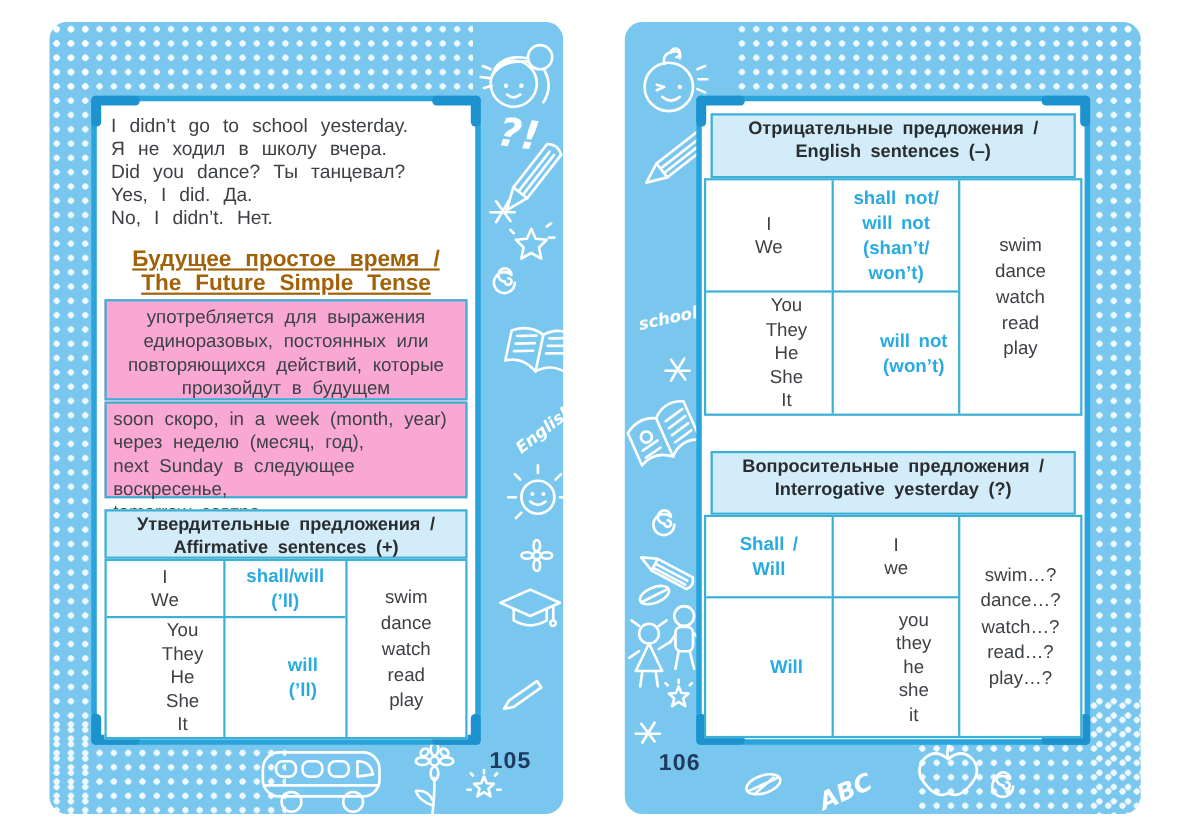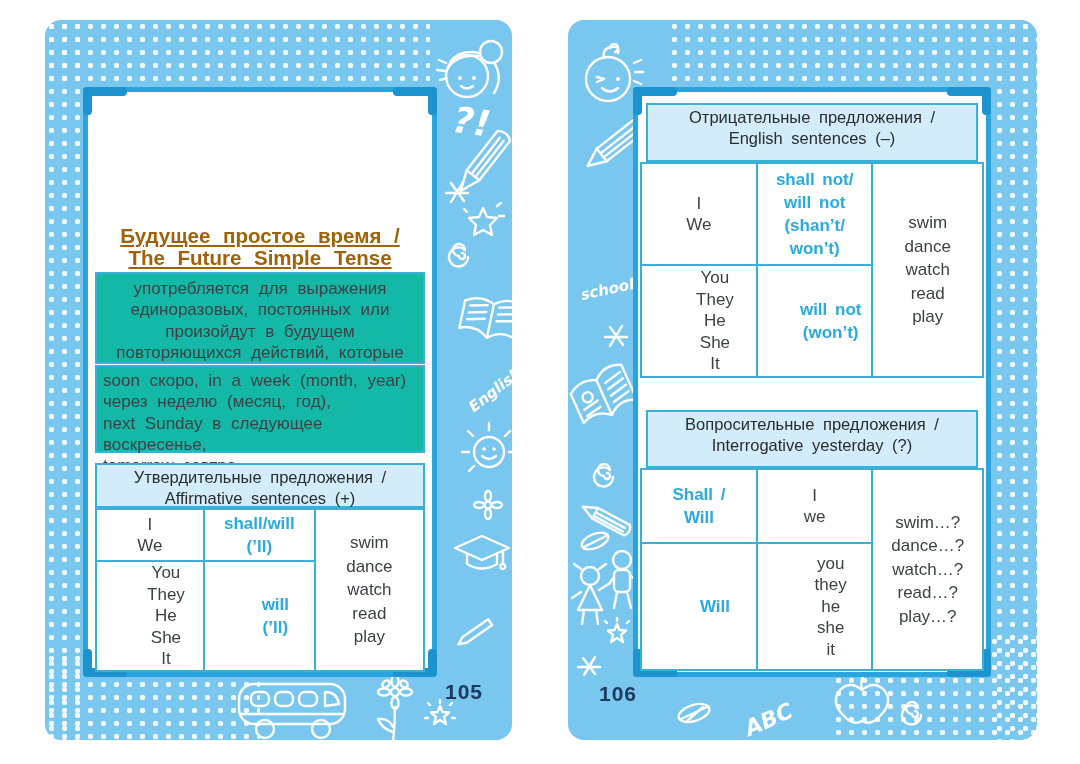--- a/index.html
+++ b/index.html
@@ -16,26 +16,26 @@
   #right-card{left:65px;top:67px;width:348px;height:580px;}
   .ca{position:absolute;background:#1c92cf;border-radius:4px;}
   .cah{width:44px;height:9px;} .cav{width:9px;height:28px;}
   .ca.tl{left:-5px;top:-5px;} .ca.tr{right:-5px;top:-5px;}
   .ca.bl{left:-5px;bottom:-5px;} .ca.br{right:-5px;bottom:-5px;}
 
   .examples{position:absolute;left:13px;right:6px;top:12px;color:#3d4145;
             font-size:17.5px;line-height:21px;word-spacing:7px;}
   .title{position:absolute;left:0;right:0;top:133px;text-align:center;color:#a16207;
          font-weight:bold;font-size:20.5px;line-height:22px;word-spacing:7px;text-decoration:underline;}
-  .note-box{position:absolute;left:7px;right:7px;border:2px solid #3ab0d6;background:#14b8a6;
+  .note-box{position:absolute;left:7px;right:7px;border:2px solid #3ab0d6;background:#f9a8d4;
             color:#3d4145;font-size:17px;line-height:21.3px;word-spacing:5px;}
   #usage-box{top:180px;height:84px;text-align:center;padding-top:4px;}
   #markers-box{top:273px;height:81px;padding:3px 0 0 6px;}
   .band{position:absolute;border:2px solid #3ab0d6;background:#d3ecf9;text-align:center;
-        color:#2a2d2f;font-weight:normal;font-size:16.5px;line-height:21px;word-spacing:4px;}
+        color:#2a2d2f;font-weight:bold;font-size:16.5px;line-height:21px;word-spacing:4px;}
   .band .bl1{margin-top:2px;}
   #aff-band{left:7px;right:7px;top:371px;height:41px;}
   #neg-band{left:8px;right:8px;top:11px;height:55px;}
   #int-band{left:8px;right:8px;top:318px;height:54px;}
   .tbl{--line:#3ab0d6;position:absolute;display:grid;border:2px solid var(--line);background:#fff;}
   #aff-table{left:7px;right:7px;top:416px;height:160px;grid-template-columns:32.5% 34% 33.5%;grid-template-rows:50px auto;}
   #neg-table{left:2px;right:2px;top:70px;height:212px;grid-template-columns:33.5% 34% 32.5%;grid-template-rows:100px auto;}
   #int-table{left:2px;right:2px;top:376px;height:199px;grid-template-columns:33.5% 34% 32.5%;grid-template-rows:72px auto;}
   .cell{display:flex;align-items:center;justify-content:center;text-align:center;
         white-space:pre-line;color:#3d4145;font-size:17px;line-height:21.5px;}
@@ -189,31 +189,38 @@
     <div class="card" id="left-card">
       <div class="ca cah tl"></div>
         <div class="ca cav tl"></div>
       <div class="ca cah tr"></div>
         <div class="ca cav tr"></div>
       <div class="ca cah bl"></div>
         <div class="ca cav bl"></div>
       <div class="ca cah br"></div>
         <div class="ca cav br"></div>
 
+      <div class="examples">
+        <div>I didn’t go to school yesterday.</div>
+        <div>Я не ходил в школу вчера.</div>
+        <div>Did you dance? Ты танцевал?</div>
+        <div>Yes, I did. Да.</div>
+        <div>No, I didn’t. Нет.</div>
+      </div>
 
       <div class="title">
         <div>Будущее простое время /</div>
         <div>The Future Simple Tense</div>
       </div>
 
       <div class="note-box" id="usage-box">
         <div>употребляется для выражения</div>
         <div>единоразовых, постоянных или</div>
+        <div>повторяющихся действий, которые</div>
         <div>произойдут в будущем</div>
-        <div>повторяющихся действий, которые</div>
       </div>
 
       <div class="note-box" id="markers-box">
         <div>soon скоро, in a week (month, year)</div>
         <div>через неделю (месяц, год),</div>
         <div>next Sunday в следующее воскресенье,</div>
         <div>tomorrow завтра</div>
       </div>
 
       <div class="band" id="aff-band">

